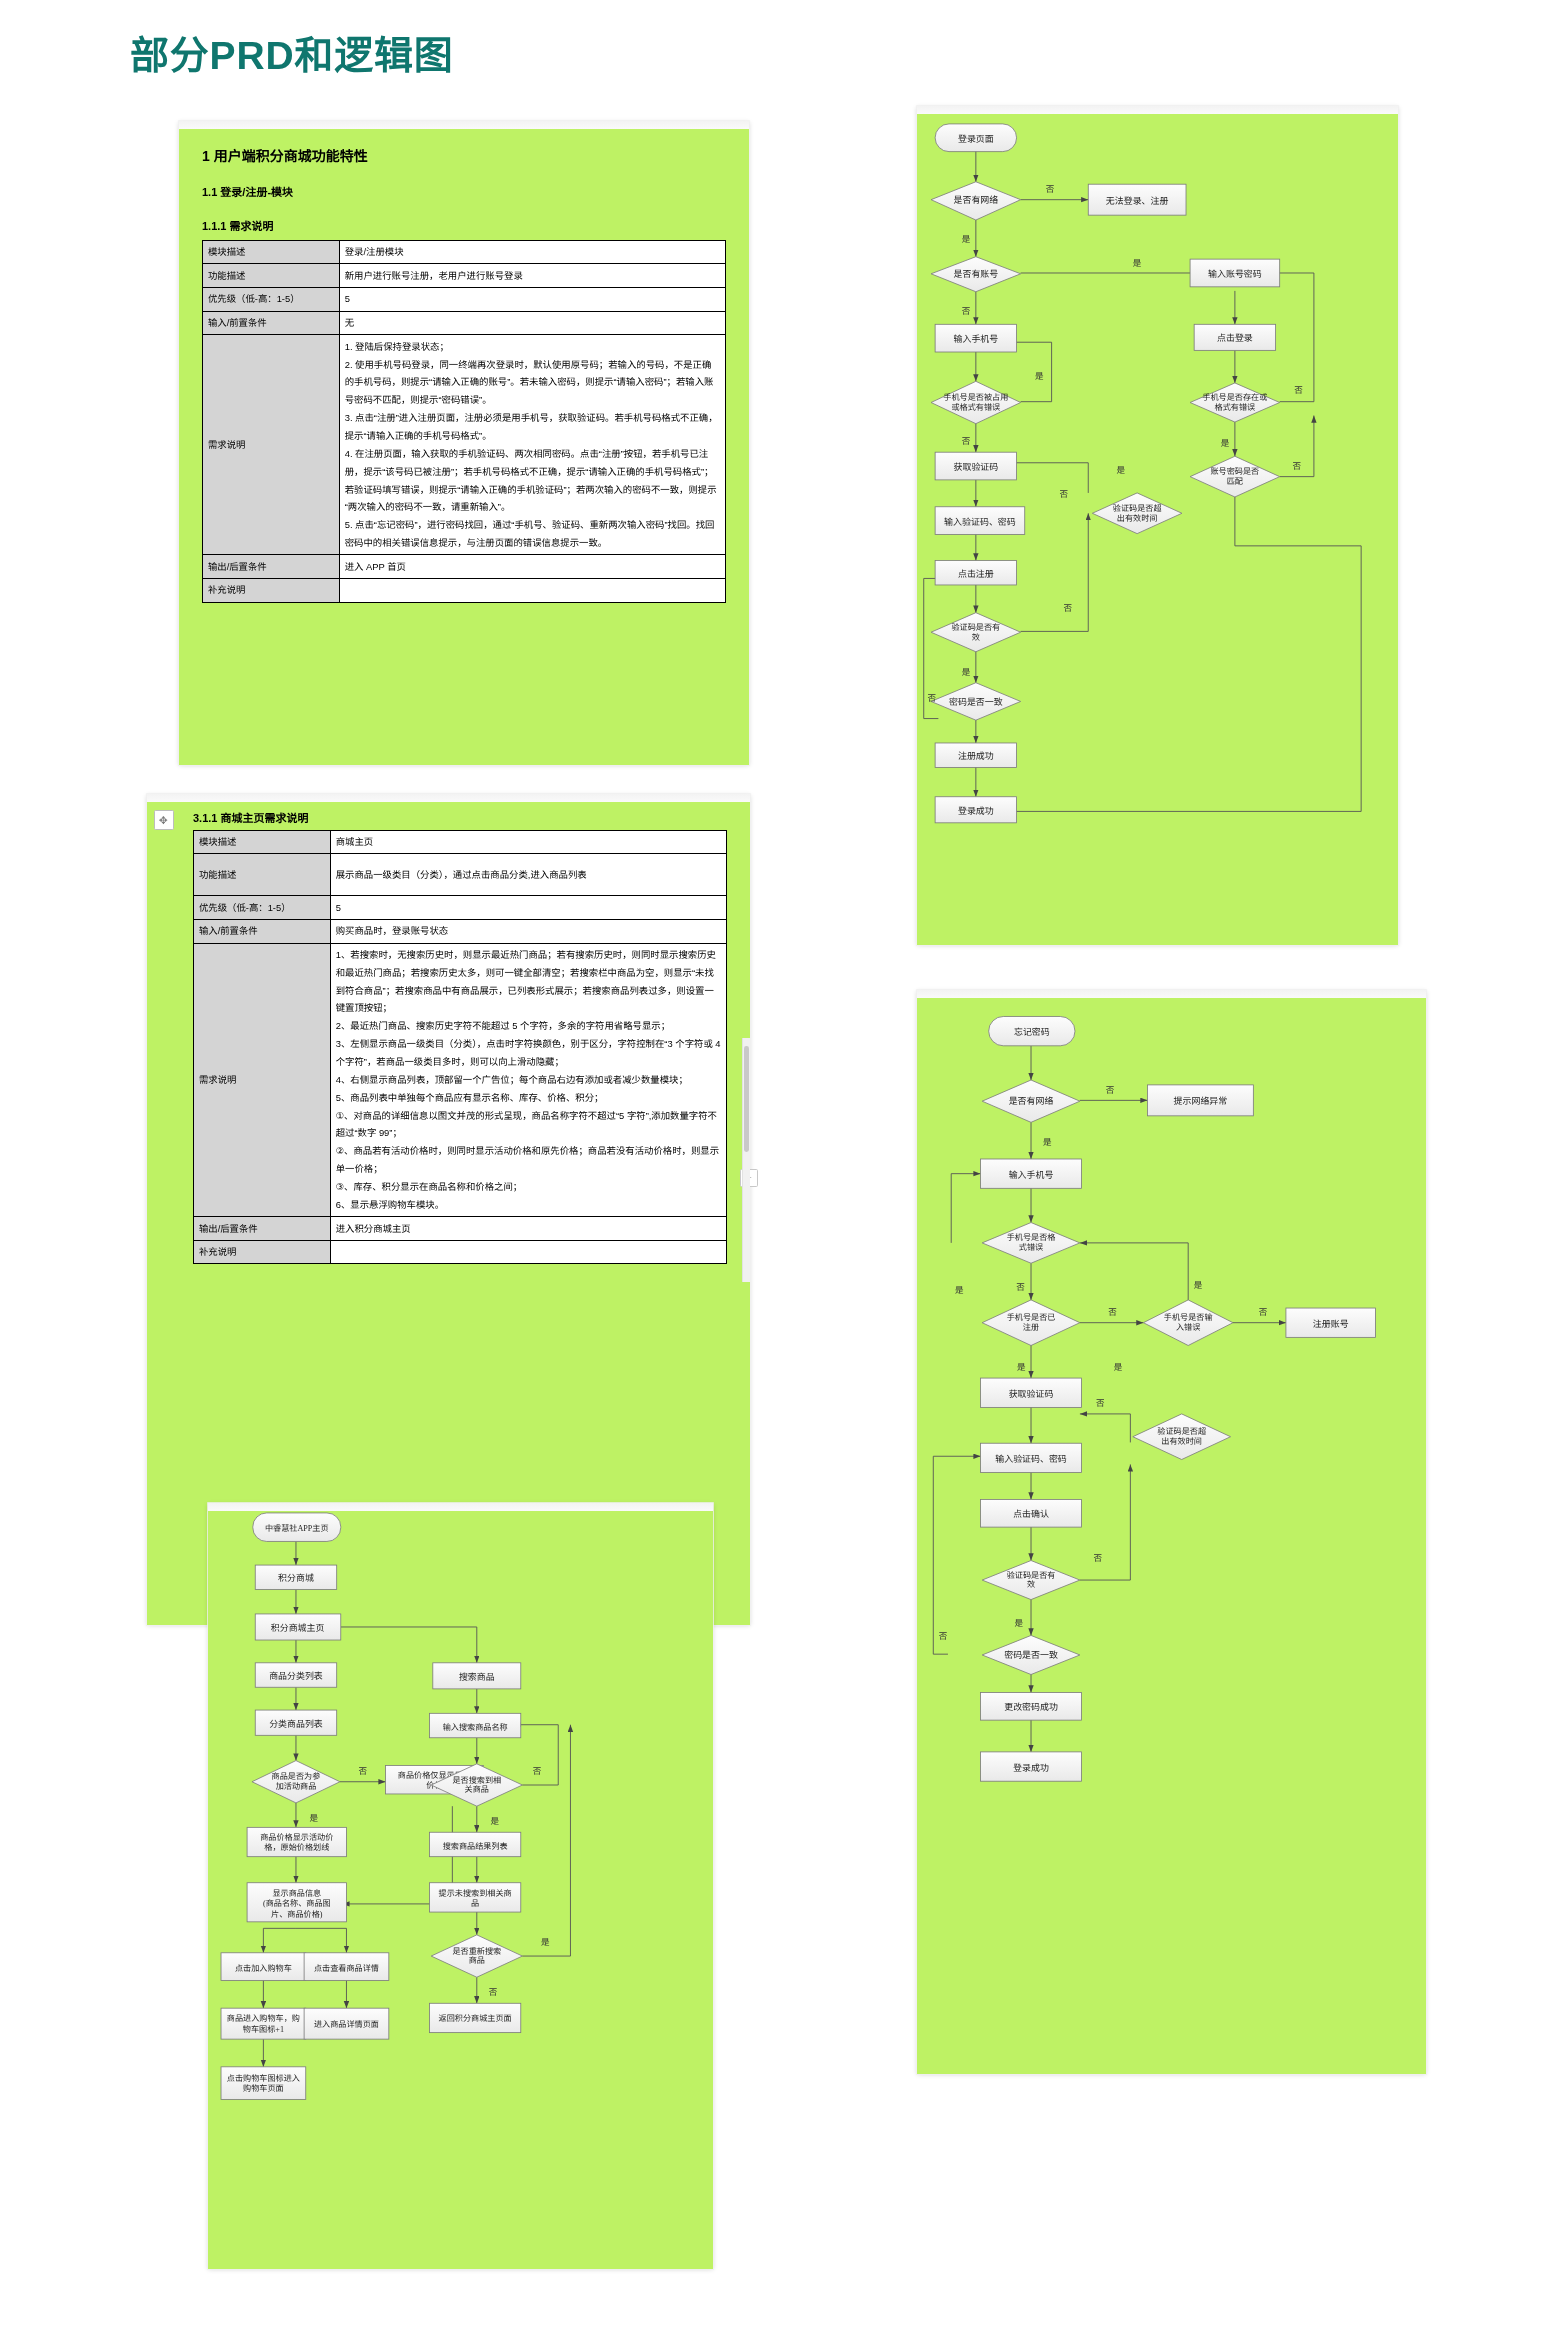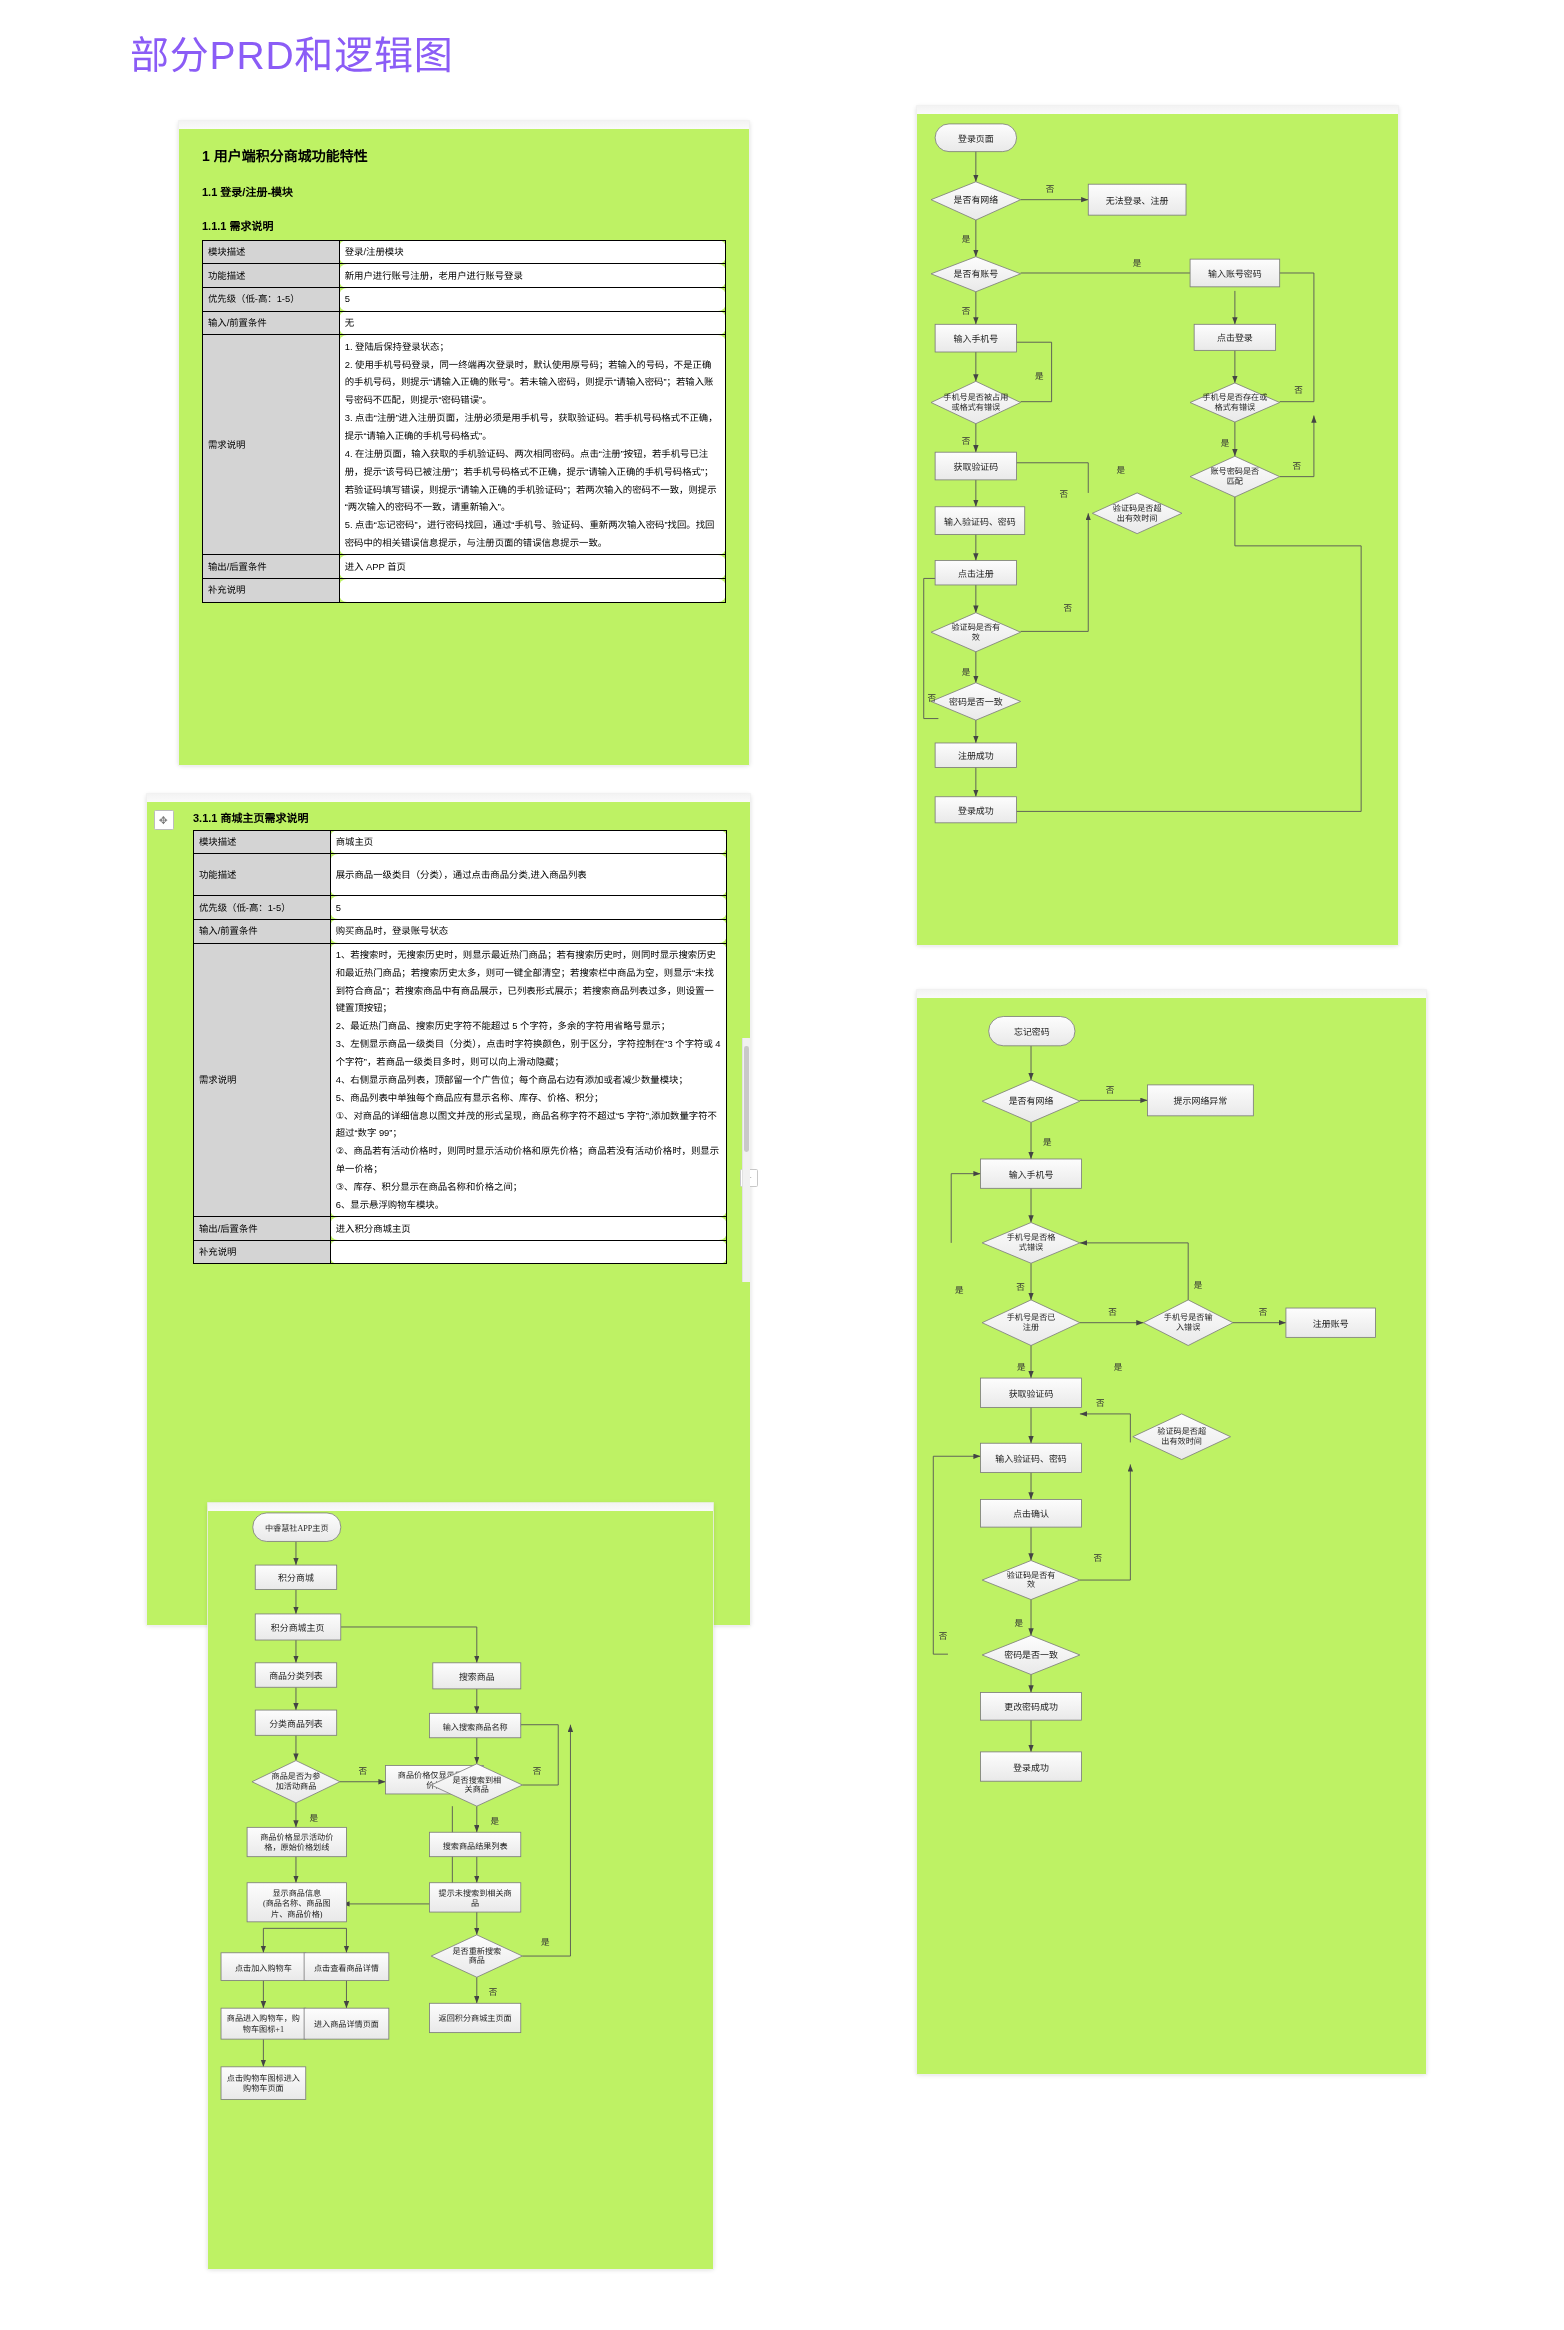--- a/index.html
+++ b/index.html
@@ -7,22 +7,22 @@
   body{
     width:1564px;height:2330px;position:relative;
     background:#ffffff;
     font-family:"Liberation Sans","DejaVu Sans",sans-serif;
     color:#000;
     overflow:hidden;
   }
   
   .page-title{
     position:absolute;left:130px;top:24.4px;
-    font-size:39px;font-weight:normal;letter-spacing:0.8px;
-    color:#8b5cf6;
+    font-size:39px;font-weight:bold;letter-spacing:0.8px;
+    color:#0f766e;
   }
 
   
   .doc-card{
     position:absolute;background:#bef264;
     box-shadow:0 0 0 0.8px #f0f0f0, 0 0.8px 4.9px rgba(0,0,0,.18);
   }
   .doc-card.grey-top::before{
     content:"";position:absolute;left:0;right:0;top:0;height:8.1px;
     background:linear-gradient(#f3f3f3,#fafafa);
@@ -44,21 +44,21 @@
     table-layout:fixed;
   }
   table.prd td{
     border:0.8px solid #000;
     padding:2.4px 4.9px;
     vertical-align:middle;
   }
   table.prd td.k{
     width:126px;background:#d4d4d4;
   }
-  table.prd td.v{background:#fff;border-radius:8px;}
+  table.prd td.v{background:#fff;}
   table.prd td.v p{margin:0;}
   table.prd td.tall{vertical-align:middle;}
 
   
   .move-handle{
     position:absolute;left:6.5px;top:16.3px;width:18px;height:18px;
     border:0.8px solid #bdbdbd;background:#fff;border-radius:1.6px;
     display:flex;align-items:center;justify-content:center;
     font-size:10.6px;color:#7a7a7a;line-height:1;
   }

